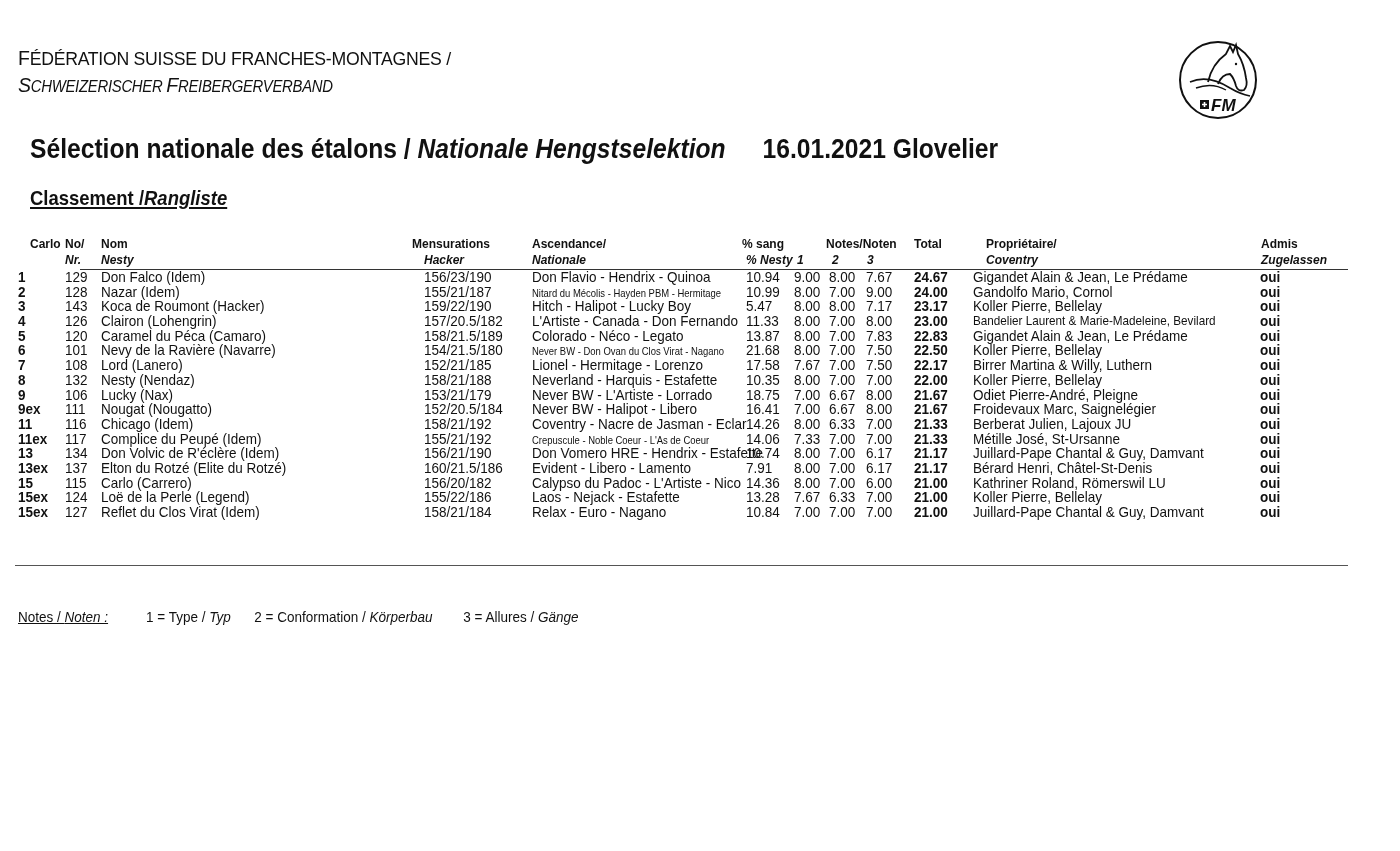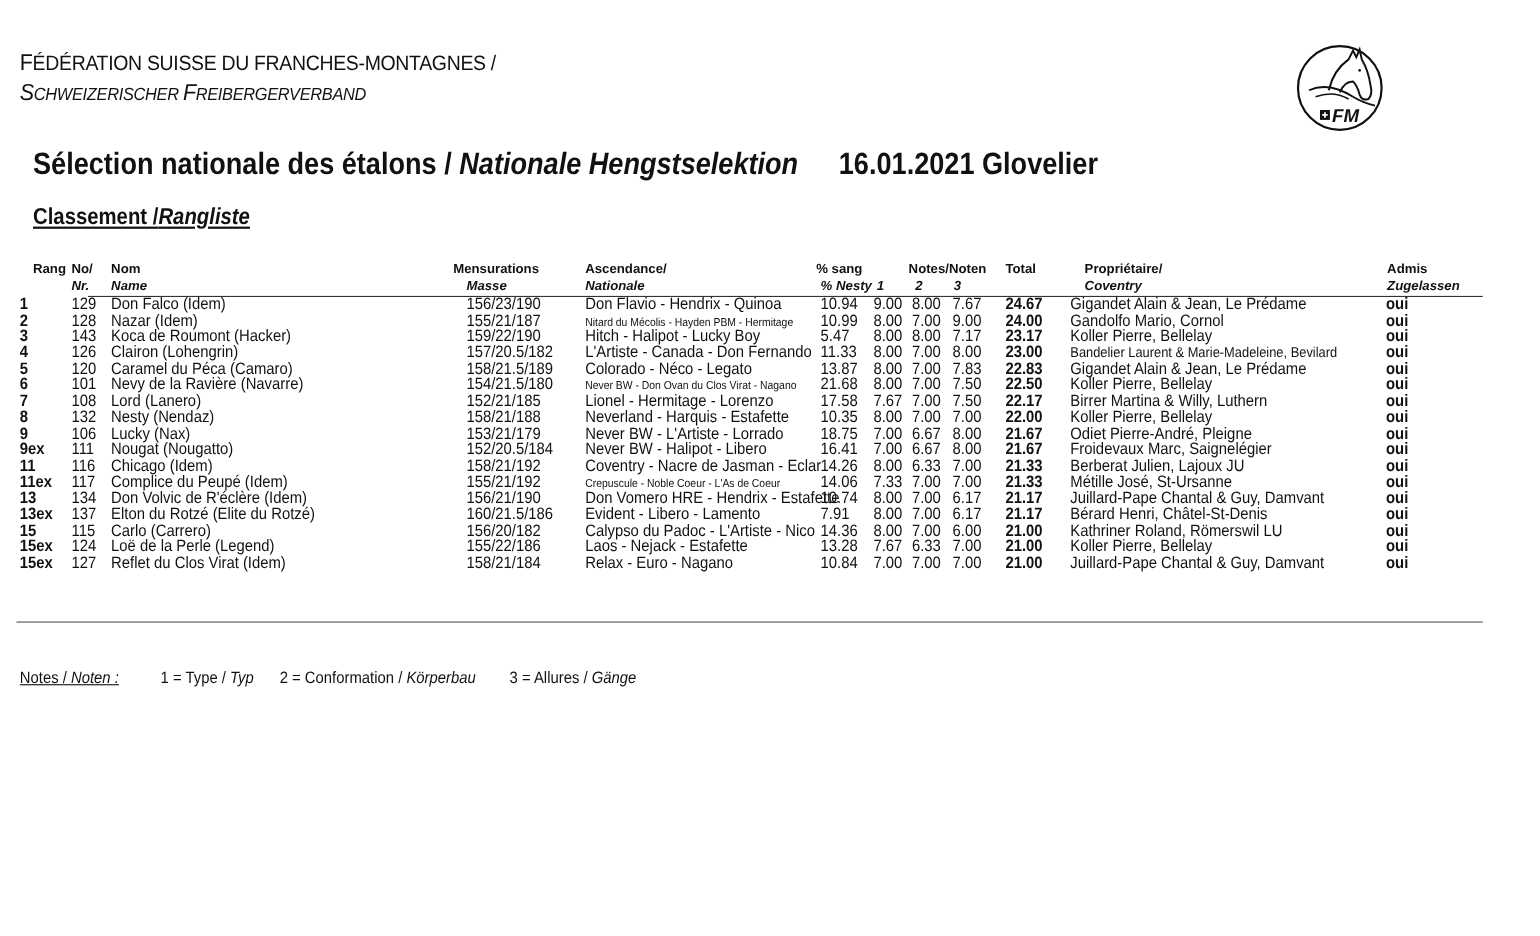--- a/index.html
+++ b/index.html
@@ -92,27 +92,27 @@
 <div class="title">
   <span>Sélection nationale des étalons / </span><span class="it">Nationale Hengstselektion</span><span class="date">16.01.2021 Glovelier</span>
 </div>
 
 <div class="subtitle">
   <span>Classement /</span><span class="it">Rangliste</span>
 </div>
 
 <div class="table">
   <div class="hdr">
-    <span class="r1" style="left:30px">Rang</span>
+    <span class="r1" style="left:30px">Carlo</span>
     <span class="r1" style="left:65px">No/</span>
     <span class="r2" style="left:65px">Nr.</span>
     <span class="r1" style="left:101px">Nom</span>
-    <span class="r2" style="left:101px">Name</span>
+    <span class="r2" style="left:101px">Nesty</span>
     <span class="r1" style="left:412px">Mensurations</span>
-    <span class="r2" style="left:424px">Masse</span>
+    <span class="r2" style="left:424px">Hacker</span>
     <span class="r1" style="left:532px">Ascendance/</span>
     <span class="r2" style="left:532px">Nationale</span>
     <span class="r1" style="left:742px">% sang</span>
     <span class="r2" style="left:746px">% Nesty</span>
     <span class="r1" style="left:826px">Notes/Noten</span>
     <span class="r2" style="left:797px">1</span>
     <span class="r2" style="left:832px">2</span>
     <span class="r2" style="left:867px">3</span>
     <span class="r1" style="left:914px">Total</span>
     <span class="r1" style="left:986px">Propriétaire/</span>

